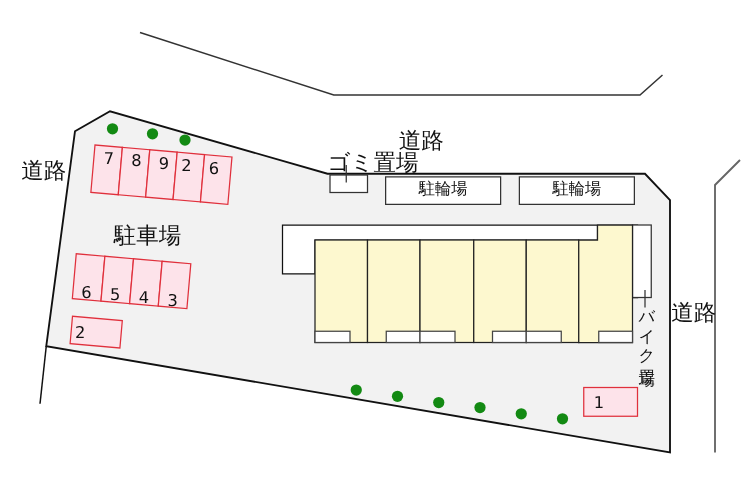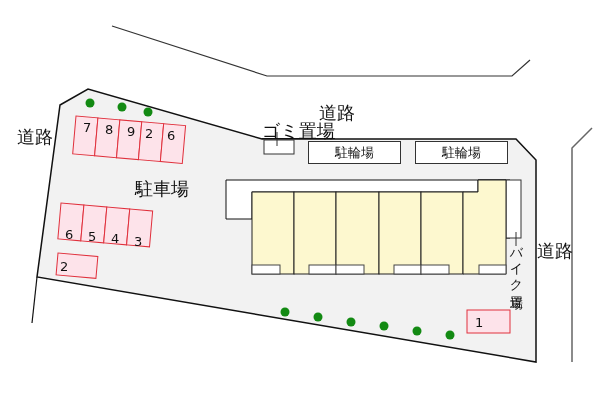--- a/index.html
+++ b/index.html
@@ -2,21 +2,21 @@
 <html><head>
 <meta charset="utf-8">
 <style>
   html, body { margin:0; padding:0; background:#ffffff; }
   body { width:600px; height:400px; position:relative; overflow:hidden;
          font-family:"DejaVu Sans", "Liberation Sans", sans-serif; }
   svg { position:absolute; left:0; top:0; }
   .lbl { position:absolute; font-size:18px; color:#111; white-space:nowrap; line-height:1; }
   .vlbl { position:absolute; font-size:13px; color:#111; writing-mode:vertical-rl; line-height:1; letter-spacing:1px; }
   .facility { position:absolute; border:1px solid #333; background:#fff; box-sizing:border-box;
-              display:flex; align-items:center; justify-content:center; font-size:13px; color:#111; }
+              display:flex; justify-content:center; font-size:13px; color:#111; }
   .spot-num { position:absolute; font-size:13px; color:#111; line-height:1; }
 </style>
 </head>
 <body>
 
 <svg width="600" height="400" viewBox="0 0 600 400">
 
   <polyline points="112,26 267,76 512,76 530,60" fill="none" stroke="#333" stroke-width="1.2"></polyline>
 
   <polyline points="592,128 572,148 572,362" fill="none" stroke="#666" stroke-width="1.5"></polyline>
@@ -79,22 +79,22 @@
     <circle cx="351" cy="322" r="4.5"></circle>
     <circle cx="384" cy="326" r="4.5"></circle>
     <circle cx="417" cy="331" r="4.5"></circle>
     <circle cx="450" cy="335" r="4.5"></circle>
   </g>
 </svg>
 
 <div class="lbl" style="left:17px;top:128px;">道路</div>
 <div class="lbl" style="left:319px;top:104px;">道路</div>
 <div class="lbl" style="left:537px;top:242px;">道路</div>
-<div class="lbl" style="left:91px;top:180px;margin-left:44px;">駐車場</div>
-<div class="lbl" style="left:262px;top:122px;text-decoration:underline;">ゴミ置場</div>
+<div class="lbl" style="left:91px;top:180px;">駐車場</div>
+<div class="lbl" style="left:262px;top:122px;">ゴミ置場</div>
 
 <div class="facility" style="left:308px;top:141px;width:93px;height:23px;">
   <span>駐輪場</span>
 </div>
 <div class="facility" style="left:415px;top:141px;width:93px;height:23px;">
   <span>駐輪場</span>
 </div>
 
 <div class="vlbl" style="left:510px;top:238px;">バイク置場</div>
 

